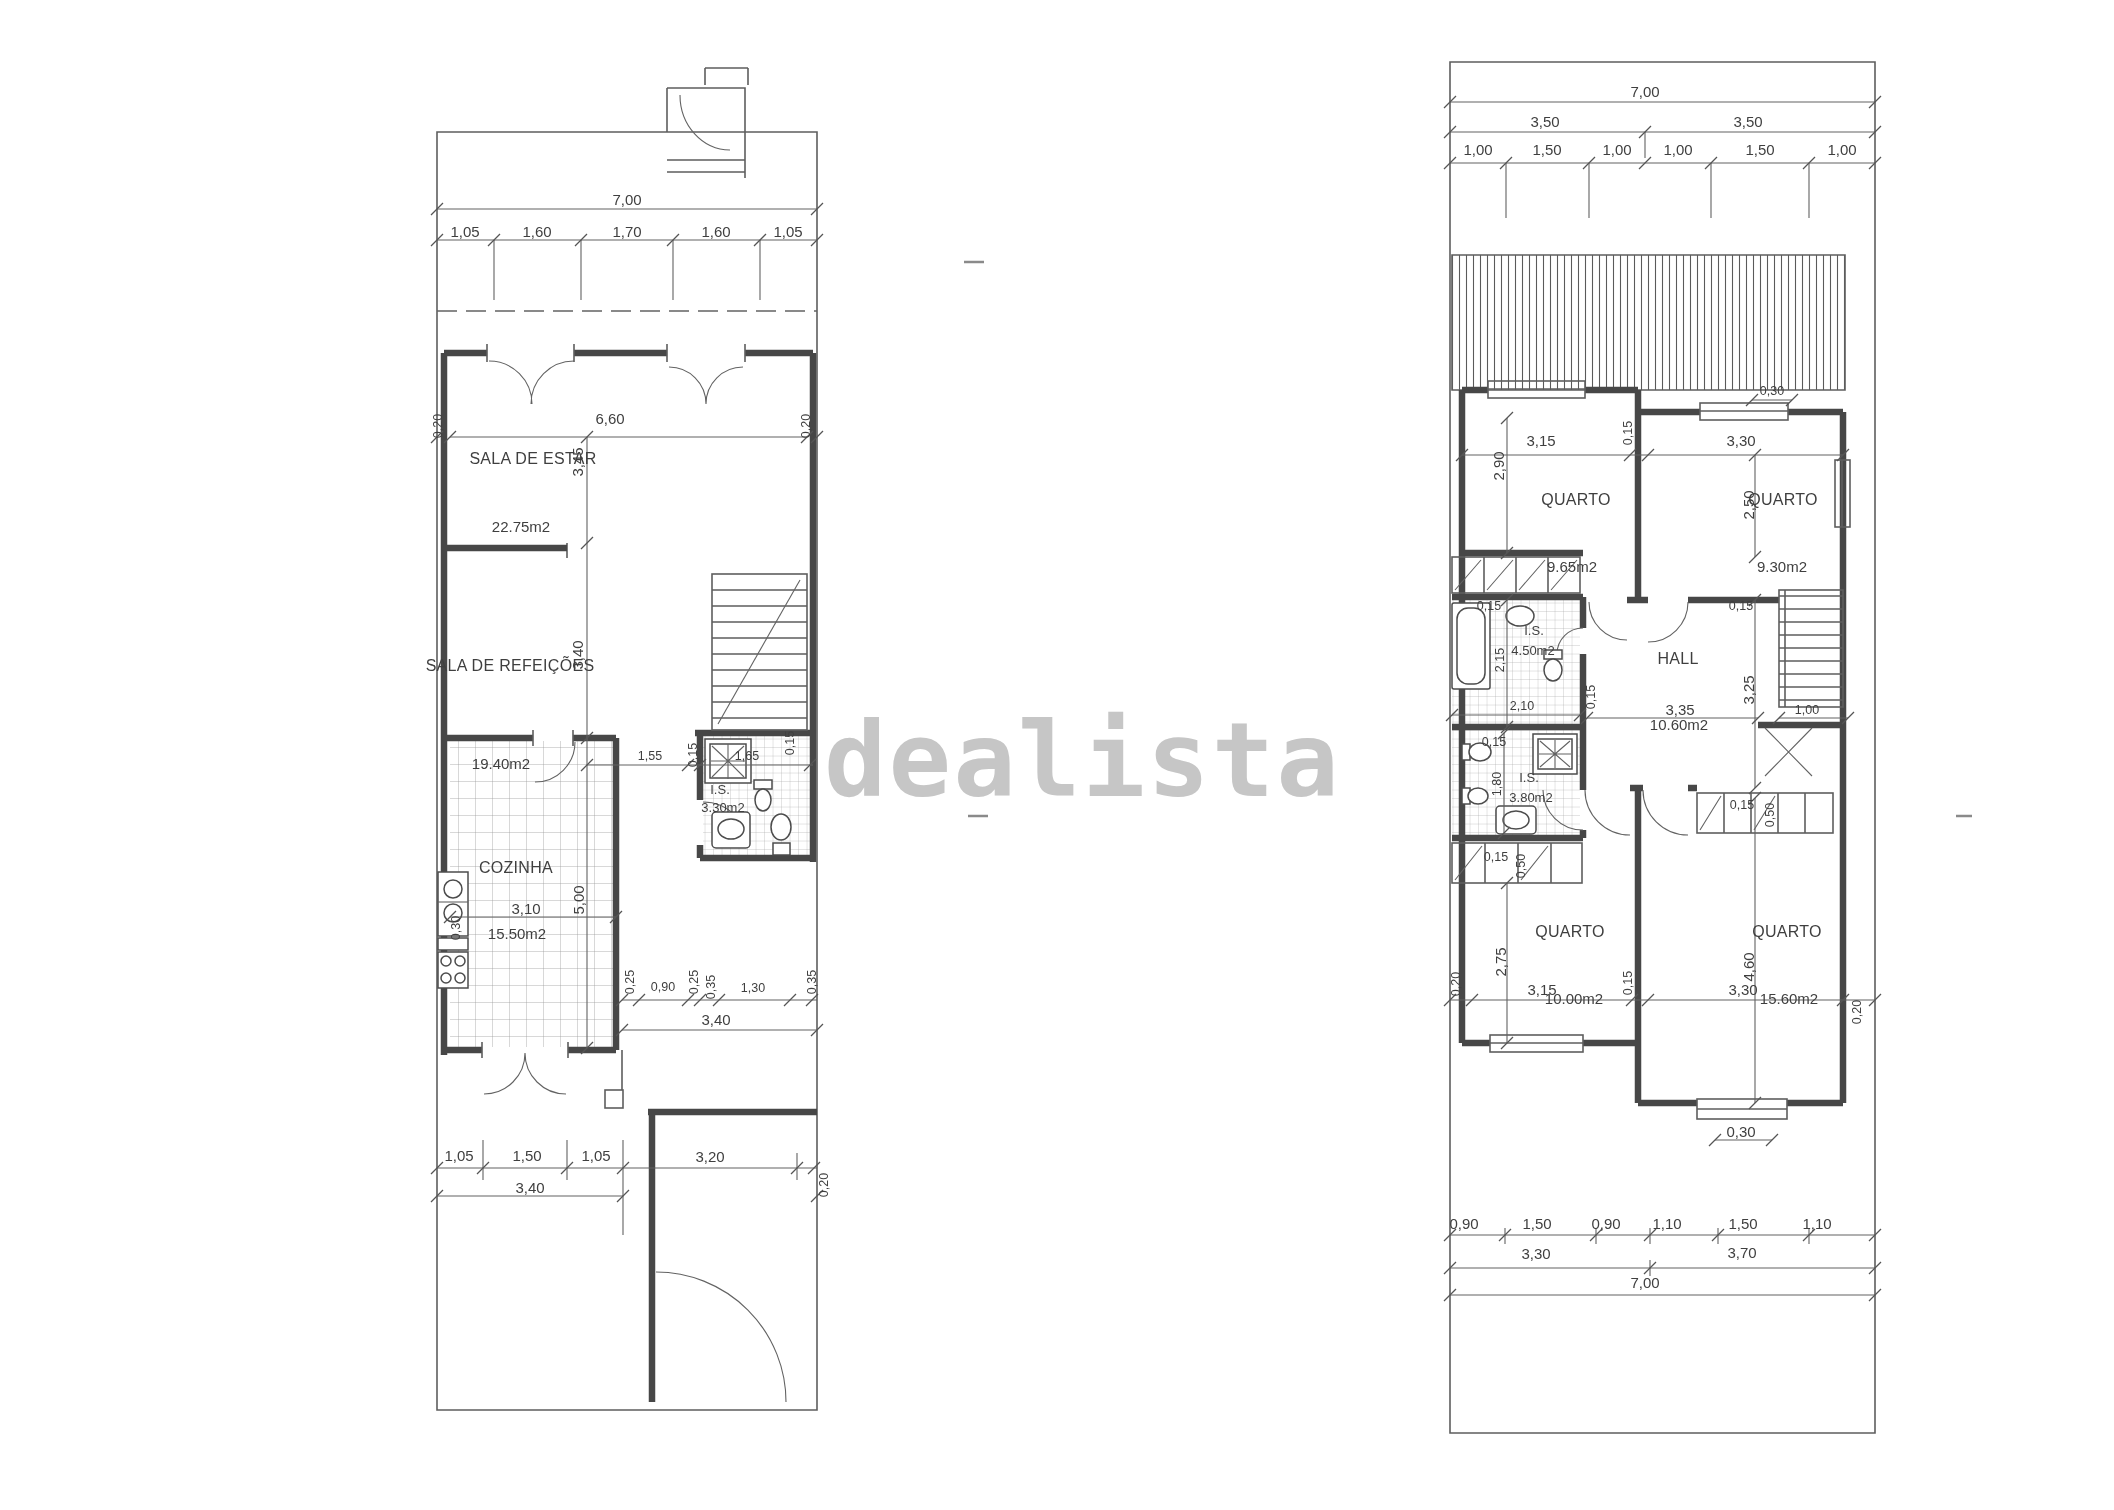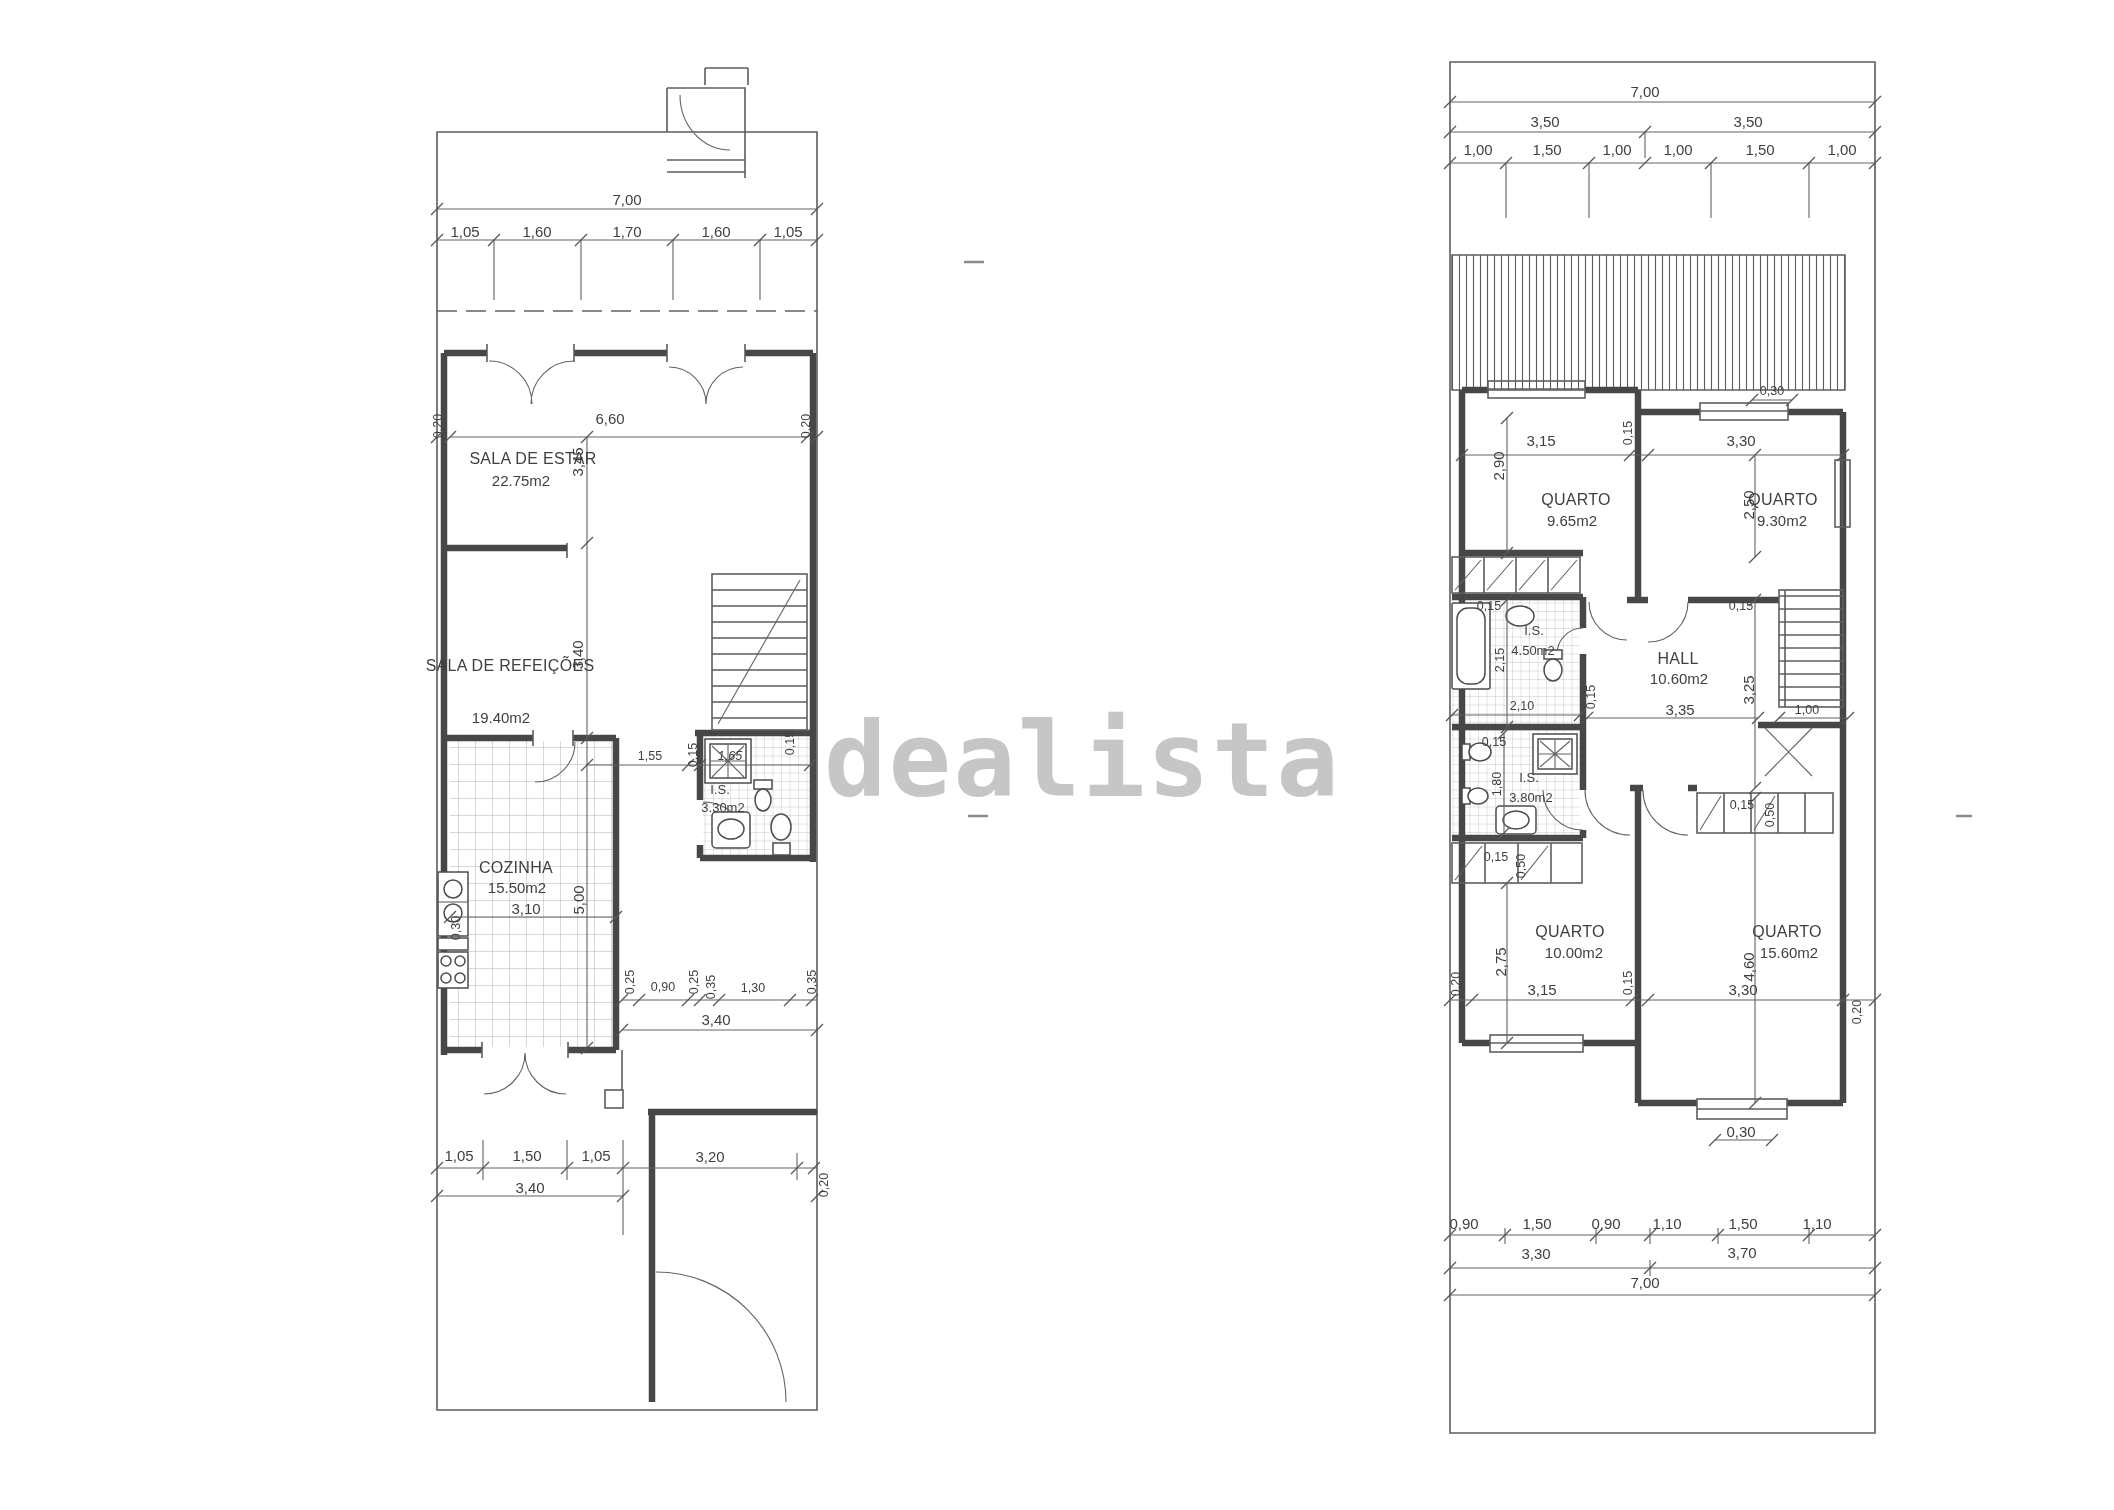--- a/index.html
+++ b/index.html
@@ -6,21 +6,21 @@
   .canvas{position:relative;width:2114px;height:1510px;background:#ffffff;overflow:hidden;
           font-family:"Liberation Sans",sans-serif;}
   svg{position:absolute;}
   .lbl{position:absolute;color:#3f3f3f;white-space:nowrap;line-height:1;
        transform:translate(-50%,-50%);font-family:"Liberation Sans",sans-serif;}
   .lbl.r{transform:translate(-50%,-50%) rotate(-90deg);}
   .d15{font-size:15px;}
   .d13{font-size:12.5px;}
   .rm{font-size:16px;letter-spacing:.3px;}
   .rms{font-size:13px;}
-  .ar{font-size:15px;}
+  .ar{font-size:15px;margin-top:46px;}
   .floor-title{position:absolute;color:#1f1f1f;font-weight:700;font-size:90px;letter-spacing:1px;
                font-family:"Liberation Sans",sans-serif;line-height:1;}
   #t0{left:94px;top:1258px;}
   #t1{left:1103px;top:1258px;}
   .watermark{position:absolute;left:824px;top:708px;color:#c6c6c6;font-weight:700;
              font-family:"DejaVu Sans Mono",monospace;font-size:104px;letter-spacing:2px;line-height:1;
              z-index:6;}
   
   .w{stroke:#474747;stroke-width:6.5;fill:none;stroke-linecap:butt;}
   .t{stroke:#5e5e5e;stroke-width:1.6;fill:none;}
@@ -301,21 +301,21 @@
     <div class="lbl d15" style="left: 610px; top: 418px;">6,60</div>
     <div class="lbl d13 r" style="left: 806px; top: 426px;">0,20</div>
     <div class="lbl rm" style="left: 533px; top: 459px;">SALA DE ESTAR</div>
     <div class="lbl ar" style="left: 521px; top: 480px;">22.75m2</div>
     <div class="lbl d15 r" style="left: 577px; top: 462px;">3,45</div>
     <div class="lbl rm" style="left: 510px; top: 666px;">SALA DE REFEIÇÕES</div>
     <div class="lbl ar" style="left: 501px; top: 717px;">19.40m2</div>
     <div class="lbl d15 r" style="left: 577px; top: 655px;">3,40</div>
     <div class="lbl d13" style="left: 650px; top: 756px;">1,55</div>
     <div class="lbl d13 r" style="left: 693px; top: 755px;">0,15</div>
-    <div class="lbl d13" style="left: 730px; top: 756px; font-style: italic;">1,65</div>
+    <div class="lbl d13" style="left: 747px; top: 756px;">1,65</div>
     <div class="lbl d13 r" style="left: 790px; top: 743px;">0,15</div>
     <div class="lbl rms" style="left: 720px; top: 789px;">I.S.</div>
     <div class="lbl rms" style="left: 723px; top: 807px;">3.30m2</div>
     <div class="lbl rm" style="left: 516px; top: 868px;">COZINHA</div>
     <div class="lbl ar" style="left: 517px; top: 887px;">15.50m2</div>
     <div class="lbl d15" style="left: 526px; top: 908px; text-align: center;">3,10</div>
     <div class="lbl d15 r" style="left: 578px; top: 900px;">5,00</div>
     <div class="lbl d13 r" style="left: 456px; top: 928px;">0,30</div>
     <div class="lbl d13 r" style="left: 630px; top: 982px;">0,25</div>
     <div class="lbl d13" style="left: 663px; top: 987px;">0,90</div>

